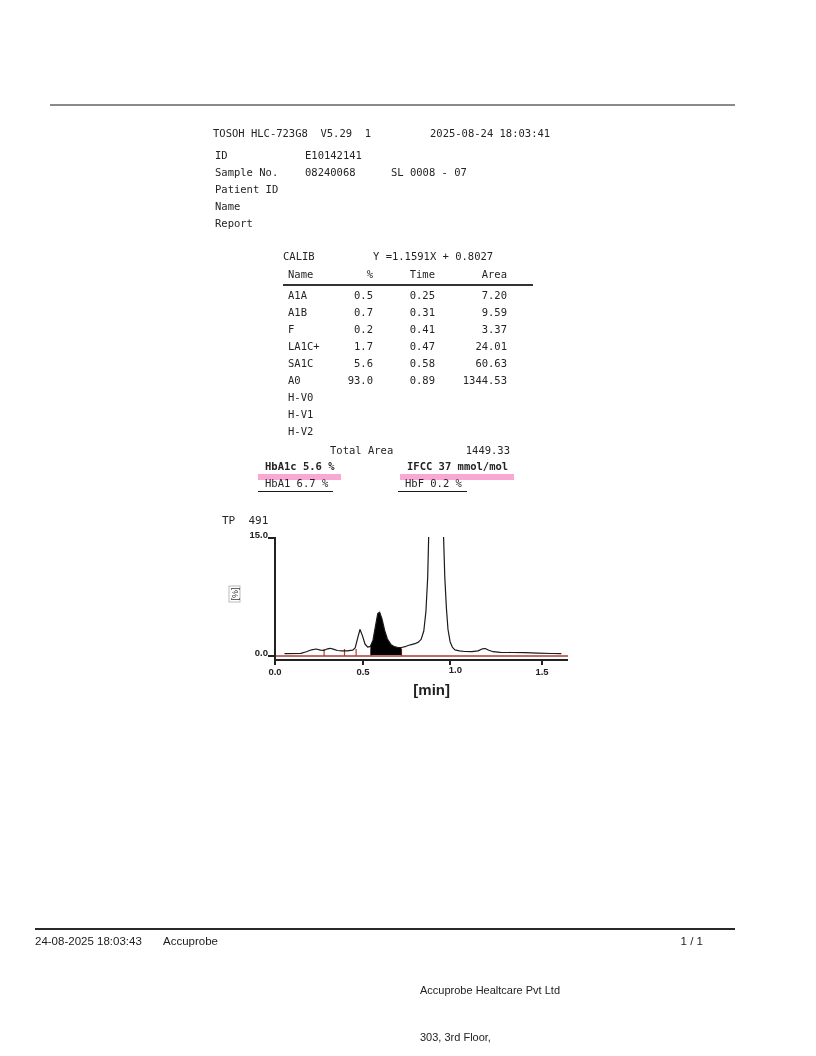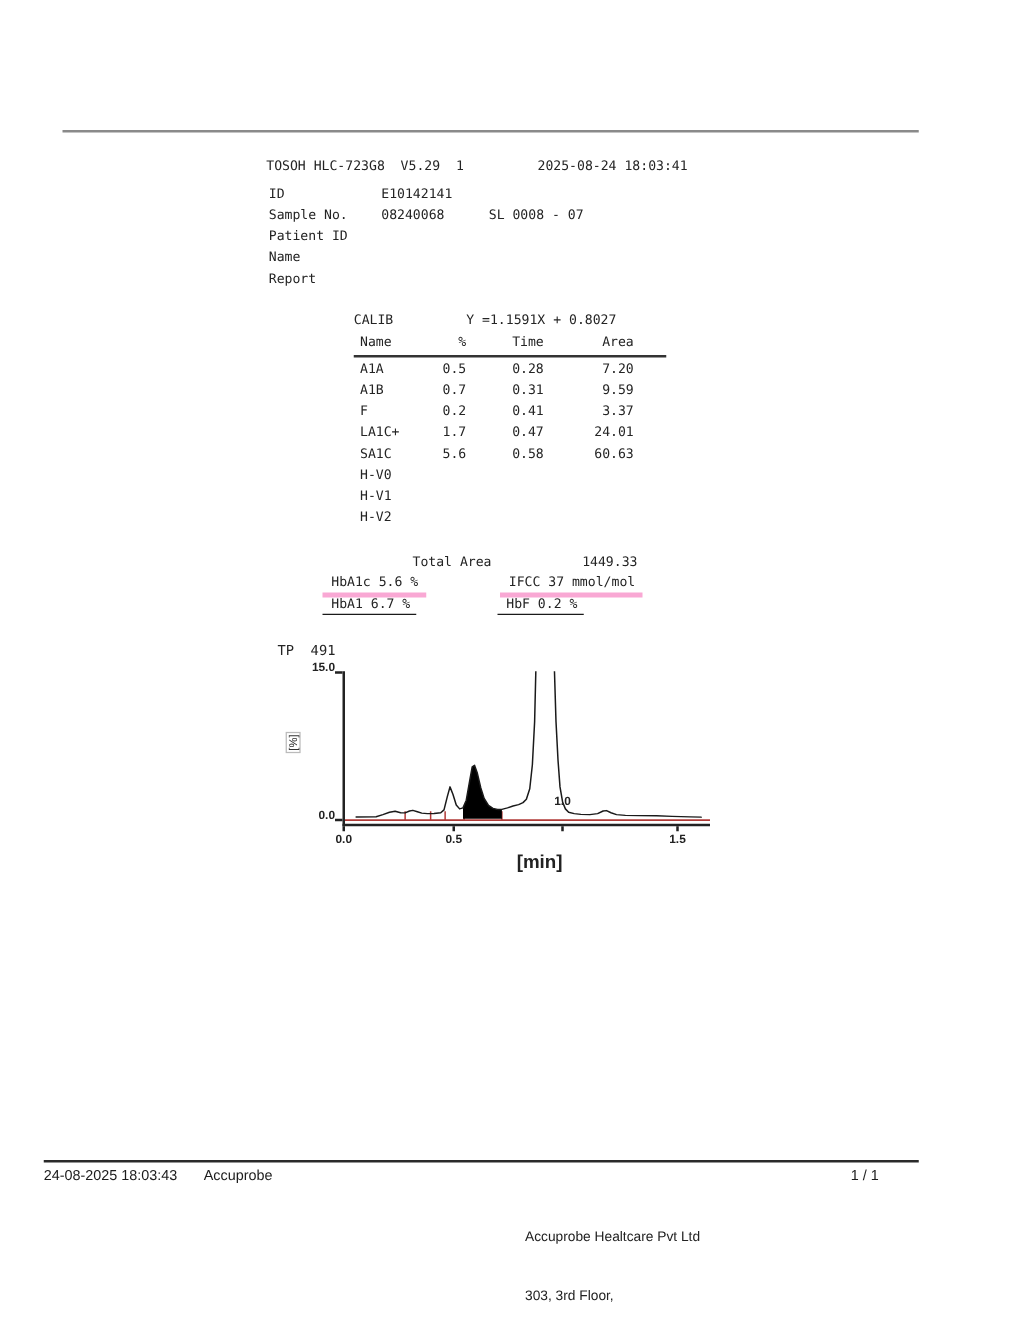--- a/index.html
+++ b/index.html
@@ -14,21 +14,21 @@
   .mono{font-family:"DejaVu Sans Mono",monospace;font-size:10.5px;color:#242424;letter-spacing:0;}
   .rt{text-align:right;}
   .tbl-rule{left:283px;top:284px;width:250px;height:1.5px;background:#333;}
   #peak-rows{position:absolute;left:288px;top:289px;width:220px;}
   .prow{position:relative;height:17px;}
   .prow span{position:absolute;top:0;white-space:pre;}
   .pc0{left:0;}
   .pc1{left:12px;width:73px;text-align:right;}
   .pc2{left:92px;width:55px;text-align:right;}
   .pc3{left:152px;width:67px;text-align:right;}
-  .res-bold{font-weight:normal;border-bottom:4px solid #f9a8d4;padding:0 6px 2px 7px;}
+  .res-bold{font-weight:bold;border-bottom:6px solid #f9a8d4;padding:0 6px 2px 7px;}
   .res-reg{border-bottom:1.5px solid #1a1a1a;padding:0 5px 2px 7px;}
   .plot{position:absolute;left:274px;top:537px;width:292px;height:122px;
         border-left:2px solid #222;border-bottom:2px solid #222;}
   .plot svg{position:absolute;left:0;top:0;overflow:hidden;}
   .axlbl{font-size:9.5px;font-weight:bold;color:#222;}
   .tick{position:absolute;background:#222;}
   .ylab{left:226px;top:588px;font-size:9px;color:#333;transform:rotate(-90deg);
         transform-origin:center;border:1px solid #bbb;padding:0 1px;}
   .xminlab{left:390px;top:681px;width:60px;text-align:right;font-size:15px;font-weight:bold;color:#222;}
   .ftr-txt{font-size:11.5px;color:#1c1c1c;}
@@ -61,21 +61,21 @@
   <div class="abs mono" style="left:288px;top:268px">Name</div>
   <div class="abs mono rt" style="left:300px;top:268px;width:73px">%</div>
   <div class="abs mono rt" style="left:380px;top:268px;width:55px">Time</div>
   <div class="abs mono rt" style="left:440px;top:268px;width:67px">Area</div>
   <div class="rule tbl-rule"></div>
 
   <div id="peak-rows" class="mono">
       <div class="prow">
         <span class="pc0">A1A</span>
         <span class="pc1">0.5</span>
-        <span class="pc2">0.28</span>
+        <span class="pc2">0.25</span>
         <span class="pc3">7.20</span>
       </div>
       <div class="prow">
         <span class="pc0">A1B</span>
         <span class="pc1">0.7</span>
         <span class="pc2">0.31</span>
         <span class="pc3">9.59</span>
       </div>
       <div class="prow">
         <span class="pc0">F</span>
@@ -87,20 +87,26 @@
         <span class="pc0">LA1C+</span>
         <span class="pc1">1.7</span>
         <span class="pc2">0.47</span>
         <span class="pc3">24.01</span>
       </div>
       <div class="prow">
         <span class="pc0">SA1C</span>
         <span class="pc1">5.6</span>
         <span class="pc2">0.58</span>
         <span class="pc3">60.63</span>
+      </div>
+      <div class="prow">
+        <span class="pc0">A0</span>
+        <span class="pc1">93.0</span>
+        <span class="pc2">0.89</span>
+        <span class="pc3">1344.53</span>
       </div>
       <div class="prow">
         <span class="pc0">H-V0</span>
         <span class="pc1"></span>
         <span class="pc2"></span>
         <span class="pc3"></span>
       </div>
       <div class="prow">
         <span class="pc0">H-V1</span>
         <span class="pc1"></span>
@@ -144,21 +150,21 @@
       </svg>
   </div>
 
   <div class="tick" style="left:274px;top:661px;width:2px;height:4px"></div>
   <div class="tick" style="left:362px;top:661px;width:2px;height:4px"></div>
   <div class="tick" style="left:449px;top:661px;width:2px;height:4px"></div>
   <div class="tick" style="left:541px;top:661px;width:2px;height:4px"></div>
 
   <div class="abs axlbl" style="left:263px;top:666px;width:24px;text-align:center">0.0</div>
   <div class="abs axlbl" style="left:351px;top:666px;width:24px;text-align:center">0.5</div>
-  <div class="abs axlbl" style="left:438px;top:636px;width:24px;text-align:center">1.0</div>
+  <div class="abs axlbl" style="left:438px;top:664px;width:24px;text-align:right">1.0</div>
   <div class="abs axlbl" style="left:530px;top:666px;width:24px;text-align:center">1.5</div>
   <div class="abs xminlab">[min]</div>
 
   <div class="rule ftr-rule"></div>
   <div class="abs ftr-txt" style="left:35px;top:935px">24-08-2025 18:03:43</div>
   <div class="abs ftr-txt" style="left:163px;top:935px">Accuprobe</div>
   <div class="abs ftr-txt rt" style="left:640px;top:935px;width:63px">1 / 1</div>
 
   <div class="abs addr">
     <div>Accuprobe Healtcare Pvt Ltd</div>

